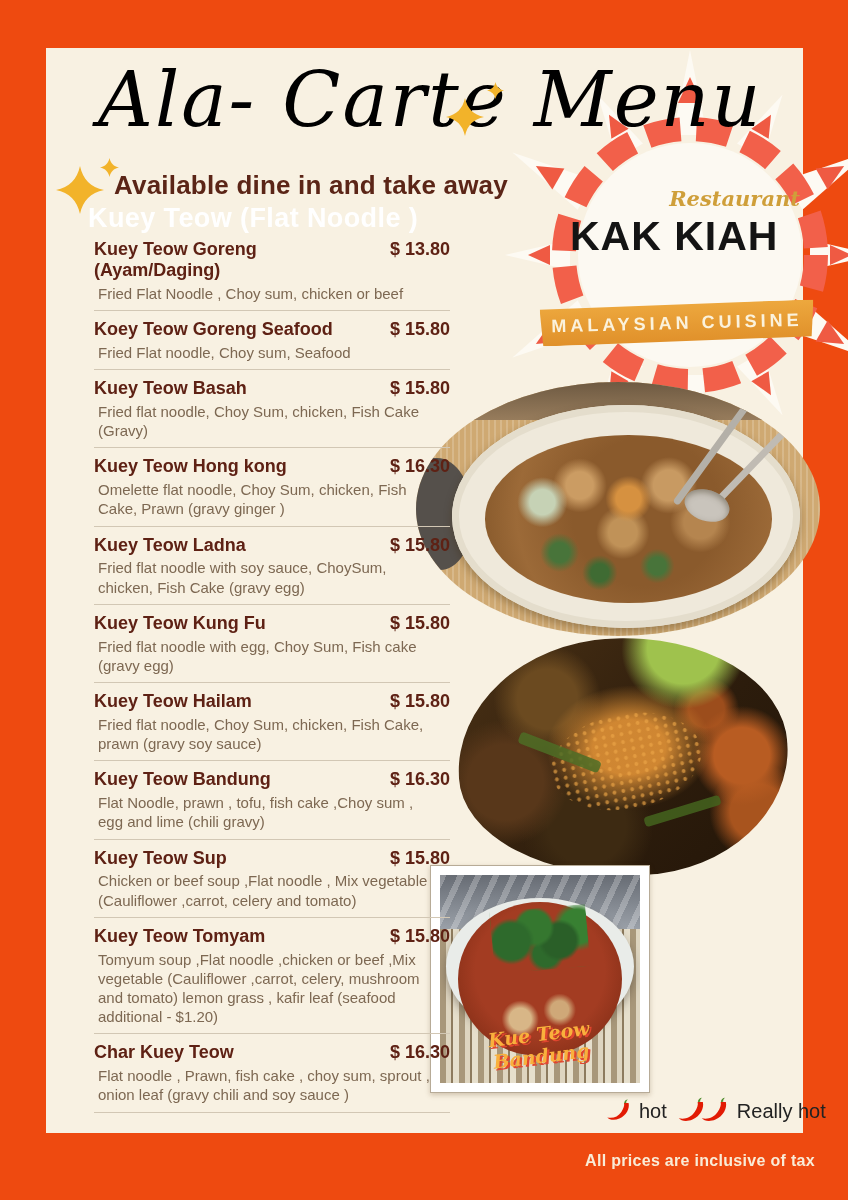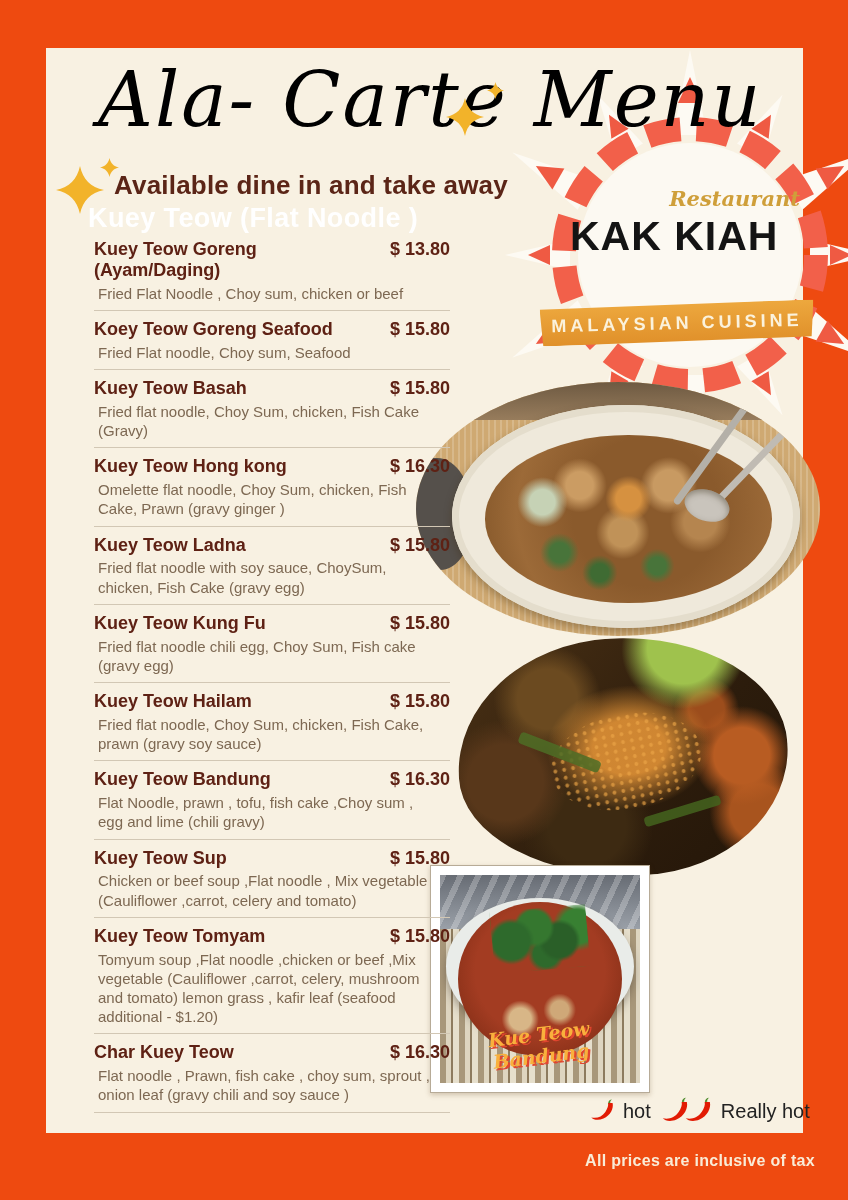--- a/index.html
+++ b/index.html
@@ -113,21 +113,21 @@
        radial-gradient(circle at 45% 30%,#35772f 0 24%,transparent 30%),
        radial-gradient(circle at 70% 55%,#2a5f28 0 22%,transparent 28%),
        radial-gradient(circle at 90% 35%,#388032 0 18%,transparent 26%),
        radial-gradient(circle at 55% 75%,#2e6a2c 0 18%,transparent 26%);}
   .p3-caption{position:absolute;left:0;bottom:16px;width:100%;z-index:3;margin:0;
      text-align:center;transform:rotate(-7deg);
      font-family:"DejaVu Serif",serif;font-style:italic;font-weight:700;font-size:19px;
      color:#f9b03c;text-shadow:2px 2px 0 #e0452f;}
 
   
-  .legend{position:absolute;left:588px;top:1094px;z-index:20;display:flex;
+  .legend{position:absolute;left:604px;top:1094px;z-index:20;display:flex;
           gap:8px;}
   .legend-entry{display:flex;align-items:center;gap:5px;}
   .legend-entry .lbl{font-size:20px;color:#222;}
   .chili2{margin-left:-16px;}
   .footer-note{position:absolute;left:560px;top:1152px;width:280px;z-index:20;margin:0;
      text-align:center;font-size:16px;font-weight:700;color:#f9ecd7;letter-spacing:.3px;}
 </style>
 </head>
 <body>
 
@@ -209,21 +209,21 @@
     </svg>
   <p class="subtitle">Available dine in and take away</p>
   <h2 class="section-heading">Kuey Teow (Flat Noodle )</h2>
 
   <div class="menu">
     <div class="item"><span class="name">Kuey Teow Goreng (Ayam/Daging)</span><span class="price">$ 13.80</span><p class="desc">Fried Flat Noodle , Choy sum, chicken or beef</p></div>
     <div class="item"><span class="name">Koey Teow Goreng Seafood</span><span class="price">$ 15.80</span><p class="desc">Fried Flat noodle, Choy sum, Seafood</p></div>
     <div class="item"><span class="name">Kuey Teow Basah</span><span class="price">$ 15.80</span><p class="desc">Fried flat noodle, Choy Sum, chicken, Fish Cake (Gravy)</p></div>
     <div class="item"><span class="name">Kuey Teow Hong kong</span><span class="price">$ 16.30</span><p class="desc">Omelette flat noodle, Choy Sum, chicken, Fish Cake, Prawn (gravy ginger )</p></div>
     <div class="item"><span class="name">Kuey Teow Ladna</span><span class="price">$ 15.80</span><p class="desc">Fried flat noodle with soy sauce, ChoySum, chicken, Fish Cake (gravy egg)</p></div>
-    <div class="item"><span class="name">Kuey Teow Kung Fu</span><span class="price">$ 15.80</span><p class="desc">Fried flat noodle chili egg, Choy Sum, Fish cake (gravy egg)</p></div>
+    <div class="item"><span class="name">Kuey Teow Kung Fu</span><span class="price">$ 15.80</span><p class="desc">Fried flat noodle with egg, Choy Sum, Fish cake (gravy egg)</p></div>
     <div class="item"><span class="name">Kuey Teow Hailam</span><span class="price">$ 15.80</span><p class="desc">Fried flat noodle, Choy Sum, chicken, Fish Cake, prawn  (gravy soy sauce)</p></div>
     <div class="item"><span class="name">Kuey Teow Bandung</span><span class="price">$ 16.30</span><p class="desc">Flat Noodle, prawn , tofu, fish cake ,Choy sum , egg and lime (chili gravy)</p></div>
     <div class="item"><span class="name">Kuey Teow Sup</span><span class="price">$ 15.80</span><p class="desc">Chicken or beef soup ,Flat noodle , Mix vegetable (Cauliflower ,carrot, celery and tomato)</p></div>
     <div class="item"><span class="name">Kuey Teow Tomyam</span><span class="price">$ 15.80</span><p class="desc">Tomyum soup ,Flat noodle ,chicken or beef ,Mix vegetable (Cauliflower ,carrot, celery, mushroom and tomato) lemon grass , kafir leaf (seafood additional - $1.20)</p></div>
     <div class="item"><span class="name">Char Kuey Teow</span><span class="price">$ 16.30</span><p class="desc">Flat noodle , Prawn, fish cake , choy sum, sprout , onion leaf (gravy chili and soy sauce )</p></div>
   </div>
 
   <div class="photo1">
     <div class="p1-top"></div>
     <div class="p1-cloth"></div>

